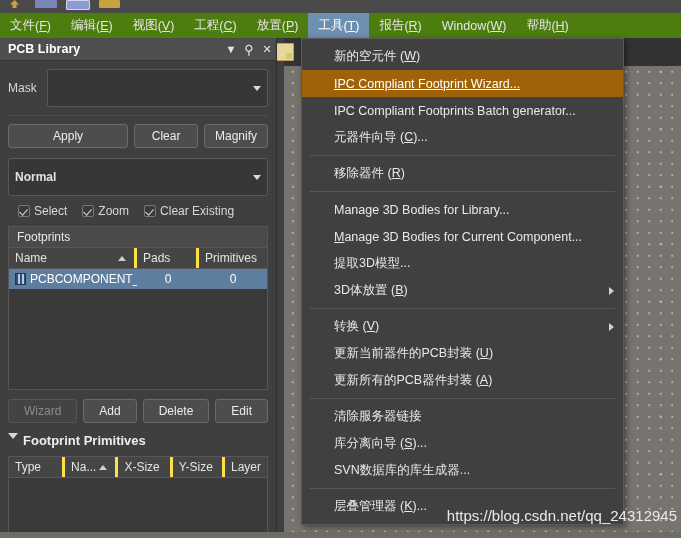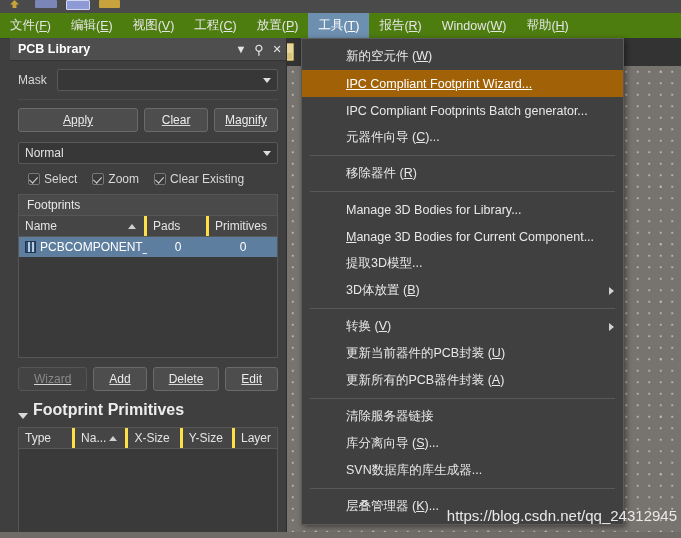--- a/index.html
+++ b/index.html
@@ -96,21 +96,21 @@
   }
   .canvas-doc-icon:after{
     content:"";
     position:absolute; right:1px; bottom:1px;
     width:6px;height:6px;background:#d8c178;
   }
 
   
   .panel {
     position: absolute;
-    left: 10px; top: 38px;
+    left: 0px; top: 38px;
     width: 276px; height: 500px;
     background: #3f3f3f;
     border-right: 1px solid #2e2e2e;
     overflow: hidden;
   }
   .panel-title {
     position: relative;
     height: 22px;
     background: #4e4e4e;
     display: flex;
@@ -137,48 +137,49 @@
   .row {
     display: flex;
     align-items: center;
     gap: 10px;
   }
   .lbl { font-size: 12px; color: #d8d8d8; }
 
   .combo {
     position: relative;
     flex: 1;
-    height: 22px;
+    height: 38px;
     background: #373737;
     border: 1px solid #595959;
     border-radius: 2px;
     display: flex;
     align-items: center;
     padding: 0 18px 0 6px;
     font-size: 12px;
     color: #e2e2e2;
     box-sizing: border-box;
+    font-weight: bold;
   }
   .combo .arrow {
     position: absolute;
     right: 6px; top: 50%;
     margin-top: -2px;
     width: 0; height: 0;
     border-left: 4px solid transparent;
     border-right: 4px solid transparent;
     border-top: 5px solid #dcdcdc;
   }
 
   .hr {
     height: 1px;
     background: #4b4b4b;
     margin: 8px 0 8px 0;
   }
 
-  .btnrow { display: flex; gap: 6px; text-decoration: underline; }
+  .btnrow { display: flex; gap: 6px; }
   .btn {
     height: 24px;
     background: #4d4d4d;
     border: 1px solid #6a6a6a;
     border-radius: 3px;
     color: #ececec;
     font-size: 12px;
     display: flex;
     align-items: center;
     justify-content: center;
@@ -288,24 +289,24 @@
         #2f4e73 0 2px, #b9cbdd 2px 4px, #2f4e73 4px 6px,
         #b9cbdd 6px 8px, #2f4e73 8px 11px);
     border: 1px solid #1f3550;
     box-sizing: border-box;
   }
 
   .listbody { height: 120px; background: #3a3a3a; }
 
   .section-head {
     display: flex;
-    align-items: flex-end;
+    align-items: flex-start;
     gap: 5px;
     margin-top: 10px;
-    font-size: 16px;
+    font-size: 13px;
     font-weight: bold;
     color: #ededed;
   }
   .tri {
     width: 0; height: 0;
     border-left: 5px solid transparent;
     border-right: 5px solid transparent;
     border-top: 6px solid #d8d8d8;
   }
 
@@ -321,21 +322,21 @@
     box-shadow: 2px 2px 6px rgba(0,0,0,0.45);
     padding: 4px 0 4px 0;
     box-sizing: border-box;
     z-index: 40;
   }
   .menu .item {
     position: relative;
     height: 27px;
     display: flex;
     align-items: center;
-    padding-left: 44px;
+    padding-left: 32px;
     padding-right: 20px;
     font-size: 12.5px;
     color: #e8e8e8;
     white-space: nowrap;
     cursor: default;
   }
   .menu .item.hl {
     background: #a16207;
     color: #ffffff;
     text-decoration: underline;

